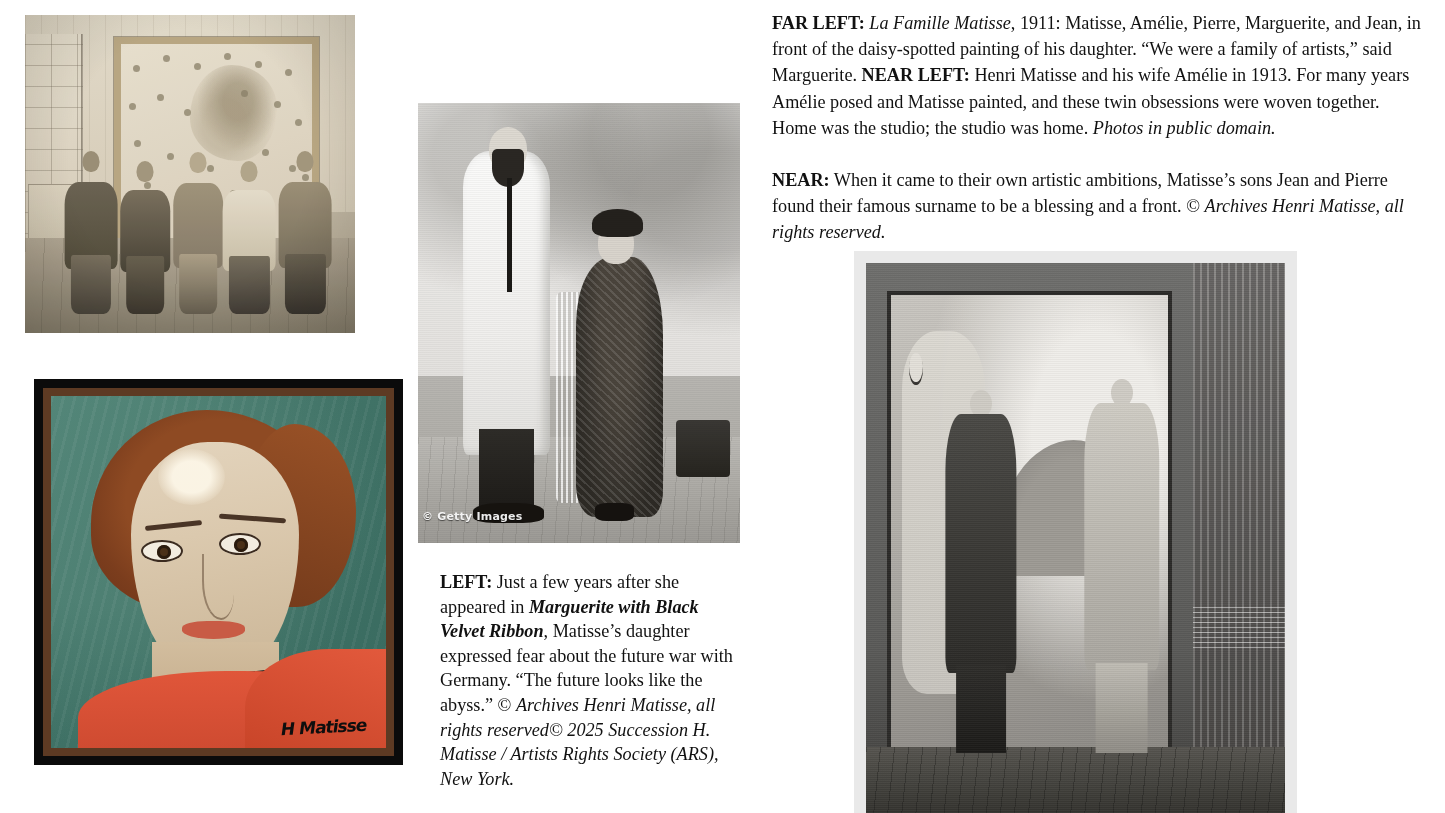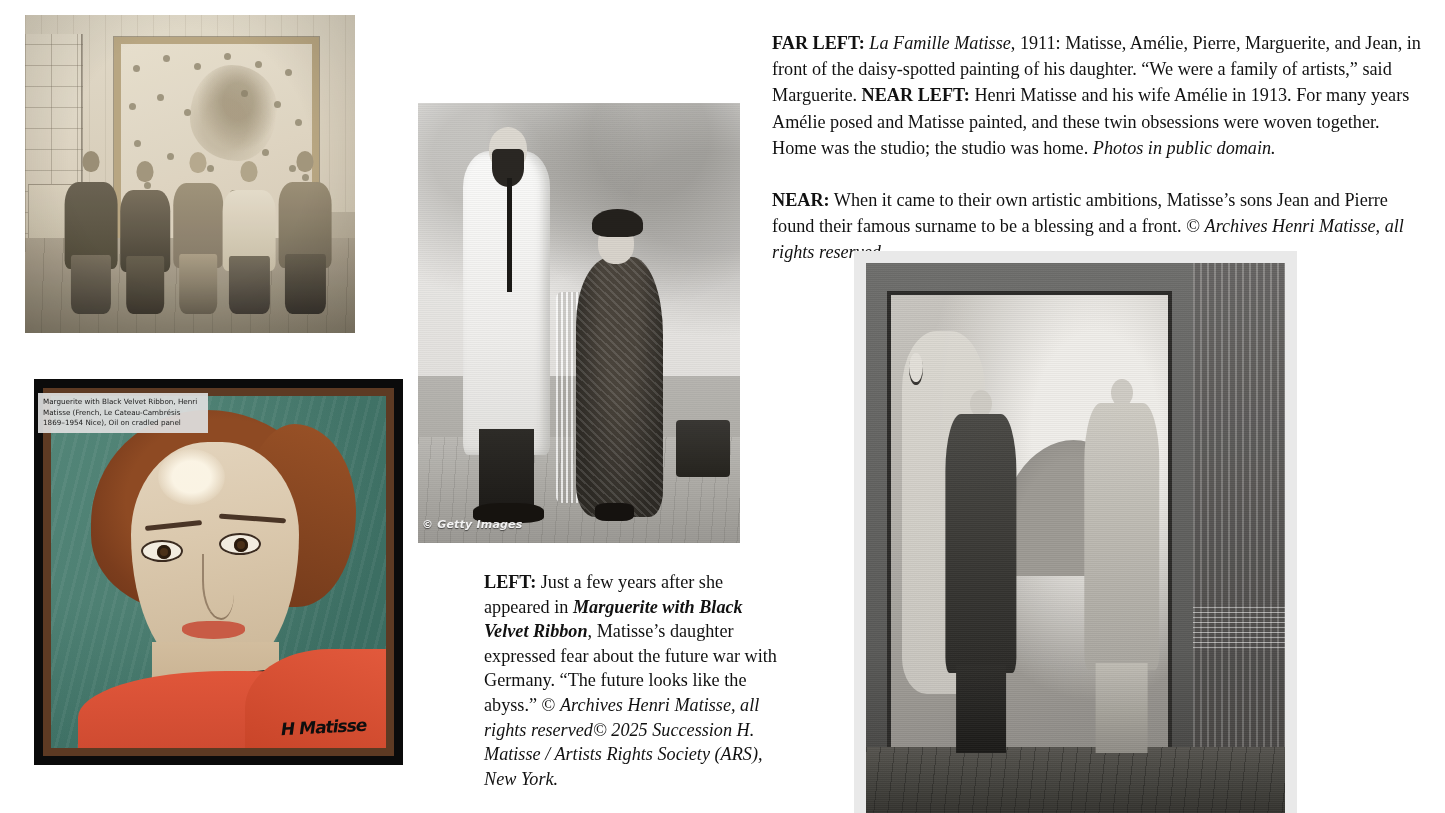--- a/index.html
+++ b/index.html
@@ -15,21 +15,20 @@
     font-family: "Liberation Serif", "DejaVu Serif", serif;
     color: #111;
   }
 
   
   .text-col {
     position: absolute;
     left: 772px;
     top: 10px;
     width: 650px;
-    margin-top: 20px;
   }
   .para {
     font-size: 18.2px;
     line-height: 26.2px;
     text-align: left;
     margin: 0;
     color: #111;
   }
   .para + .para { margin-top: 26px; }
 
@@ -324,26 +323,25 @@
     background: linear-gradient(180deg,#3a3834,#26241f);
     border-radius: 4px;
   }
   #photo-couple .cp-grain{
     position:absolute; inset:0;
     background:
       repeating-linear-gradient(0deg, rgba(0,0,0,.035) 0 1px, rgba(255,255,255,.02) 1px 2px);
     mix-blend-mode: multiply;
   }
   #photo-couple .cp-wm{
-    position:absolute; left:4px; bottom:12px;
+    position:absolute; left:4px; bottom:20px;
     font-family:"DejaVu Sans","Liberation Sans",sans-serif;
     font-size:11px; font-weight:700; color: rgba(255,255,255,.92);
     text-shadow: 0 1px 1px rgba(0,0,0,.55);
     letter-spacing:.2px;
-    font-style:italic;
   }
 
   
   #photo-sons-mat {
     left: 854px;
     top: 251px;
     width: 443px;
     height: 562px;
     background: #e9e9e9;
   }
@@ -505,21 +503,20 @@
       </div>
       <div class="mg-nose"></div>
       <div class="mg-lips"></div>
       <div class="mg-neck"></div>
       <div class="mg-ribbon"></div>
       <div class="mg-shirt"></div>
       <div class="mg-shoulderR"></div>
       <div class="mg-sig">H Matisse</div>
     </div>
   </div>
-  <div class="mg-tip">Marguerite with Black Velvet Ribbon, Henri Matisse (French, Le Cateau-Cambrésis 1869–1954 Nice), Oil on cradled panel</div>
 </div>
 
 <div class="photo" id="photo-couple">
   <div class="cp-bg">
     <div class="cp-canvasbg"></div>
     <div class="cp-floor"></div>
     <div class="cp-chair"></div>
     <div class="cp-coat"></div>
     <div class="cp-head"></div>
     <div class="cp-beard"></div>
@@ -556,15 +553,15 @@
       <div class="sn-man" style="left:52%; width:18%; height:68%">
         <span class="h"></span>
         <span class="b" style="background:linear-gradient(180deg,#cfccc4,#a9a69f)"></span>
         <span class="l" style="background:linear-gradient(180deg,#bfbcb4,#908d86)"></span>
       </div>
       <div class="sn-grain"></div>
     </div>
   </div>
 </div>
 
-<div style="position:absolute; left:440px; top:570px; width:300px;margin-left:44px;">
+<div style="position:absolute; left:440px; top:570px; width:300px;">
   <p class="para" style="font-size:18.2px; line-height:24.6px;"><span style="font-weight: 700;">LEFT:</span><span> Just a few years after she appeared in </span><span style="font-weight: 700; font-style: italic;">Marguerite with Black Velvet Ribbon</span><span>, Matisse’s daughter expressed fear about the future war with Germany. “The future looks like the abyss.”  © </span><span style="font-style: italic;">Archives Henri Matisse, all rights reserved© 2025 Succession H. Matisse / Artists Rights Society (ARS), New York.</span></p>
 </div>
 
 </body></html>

